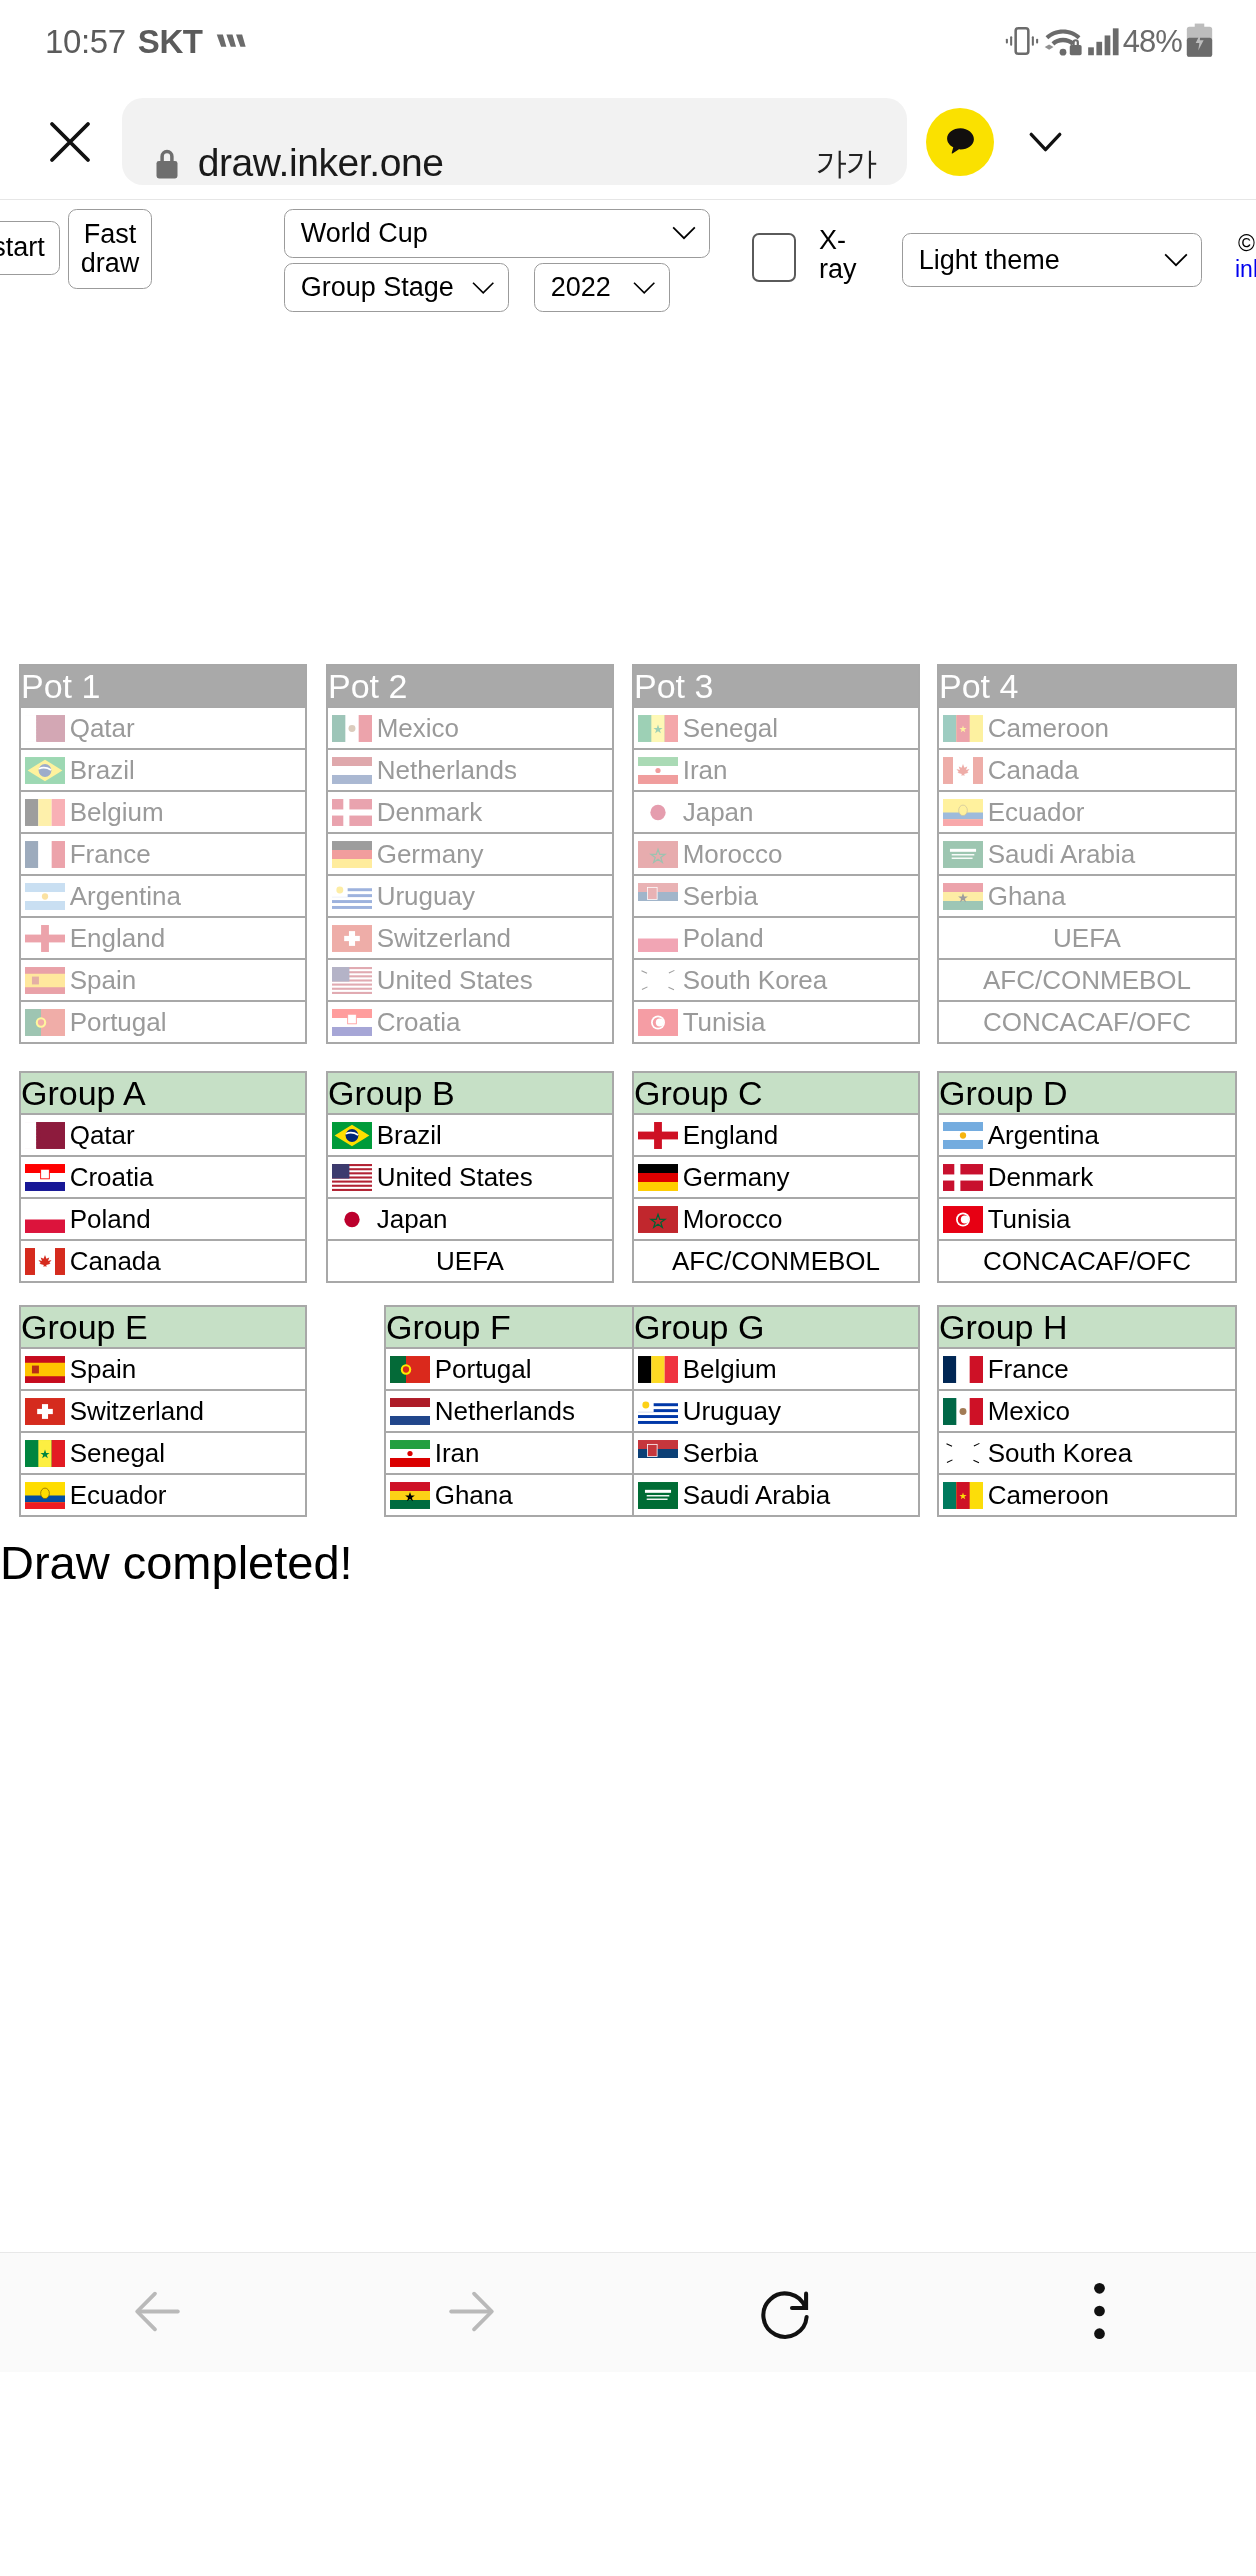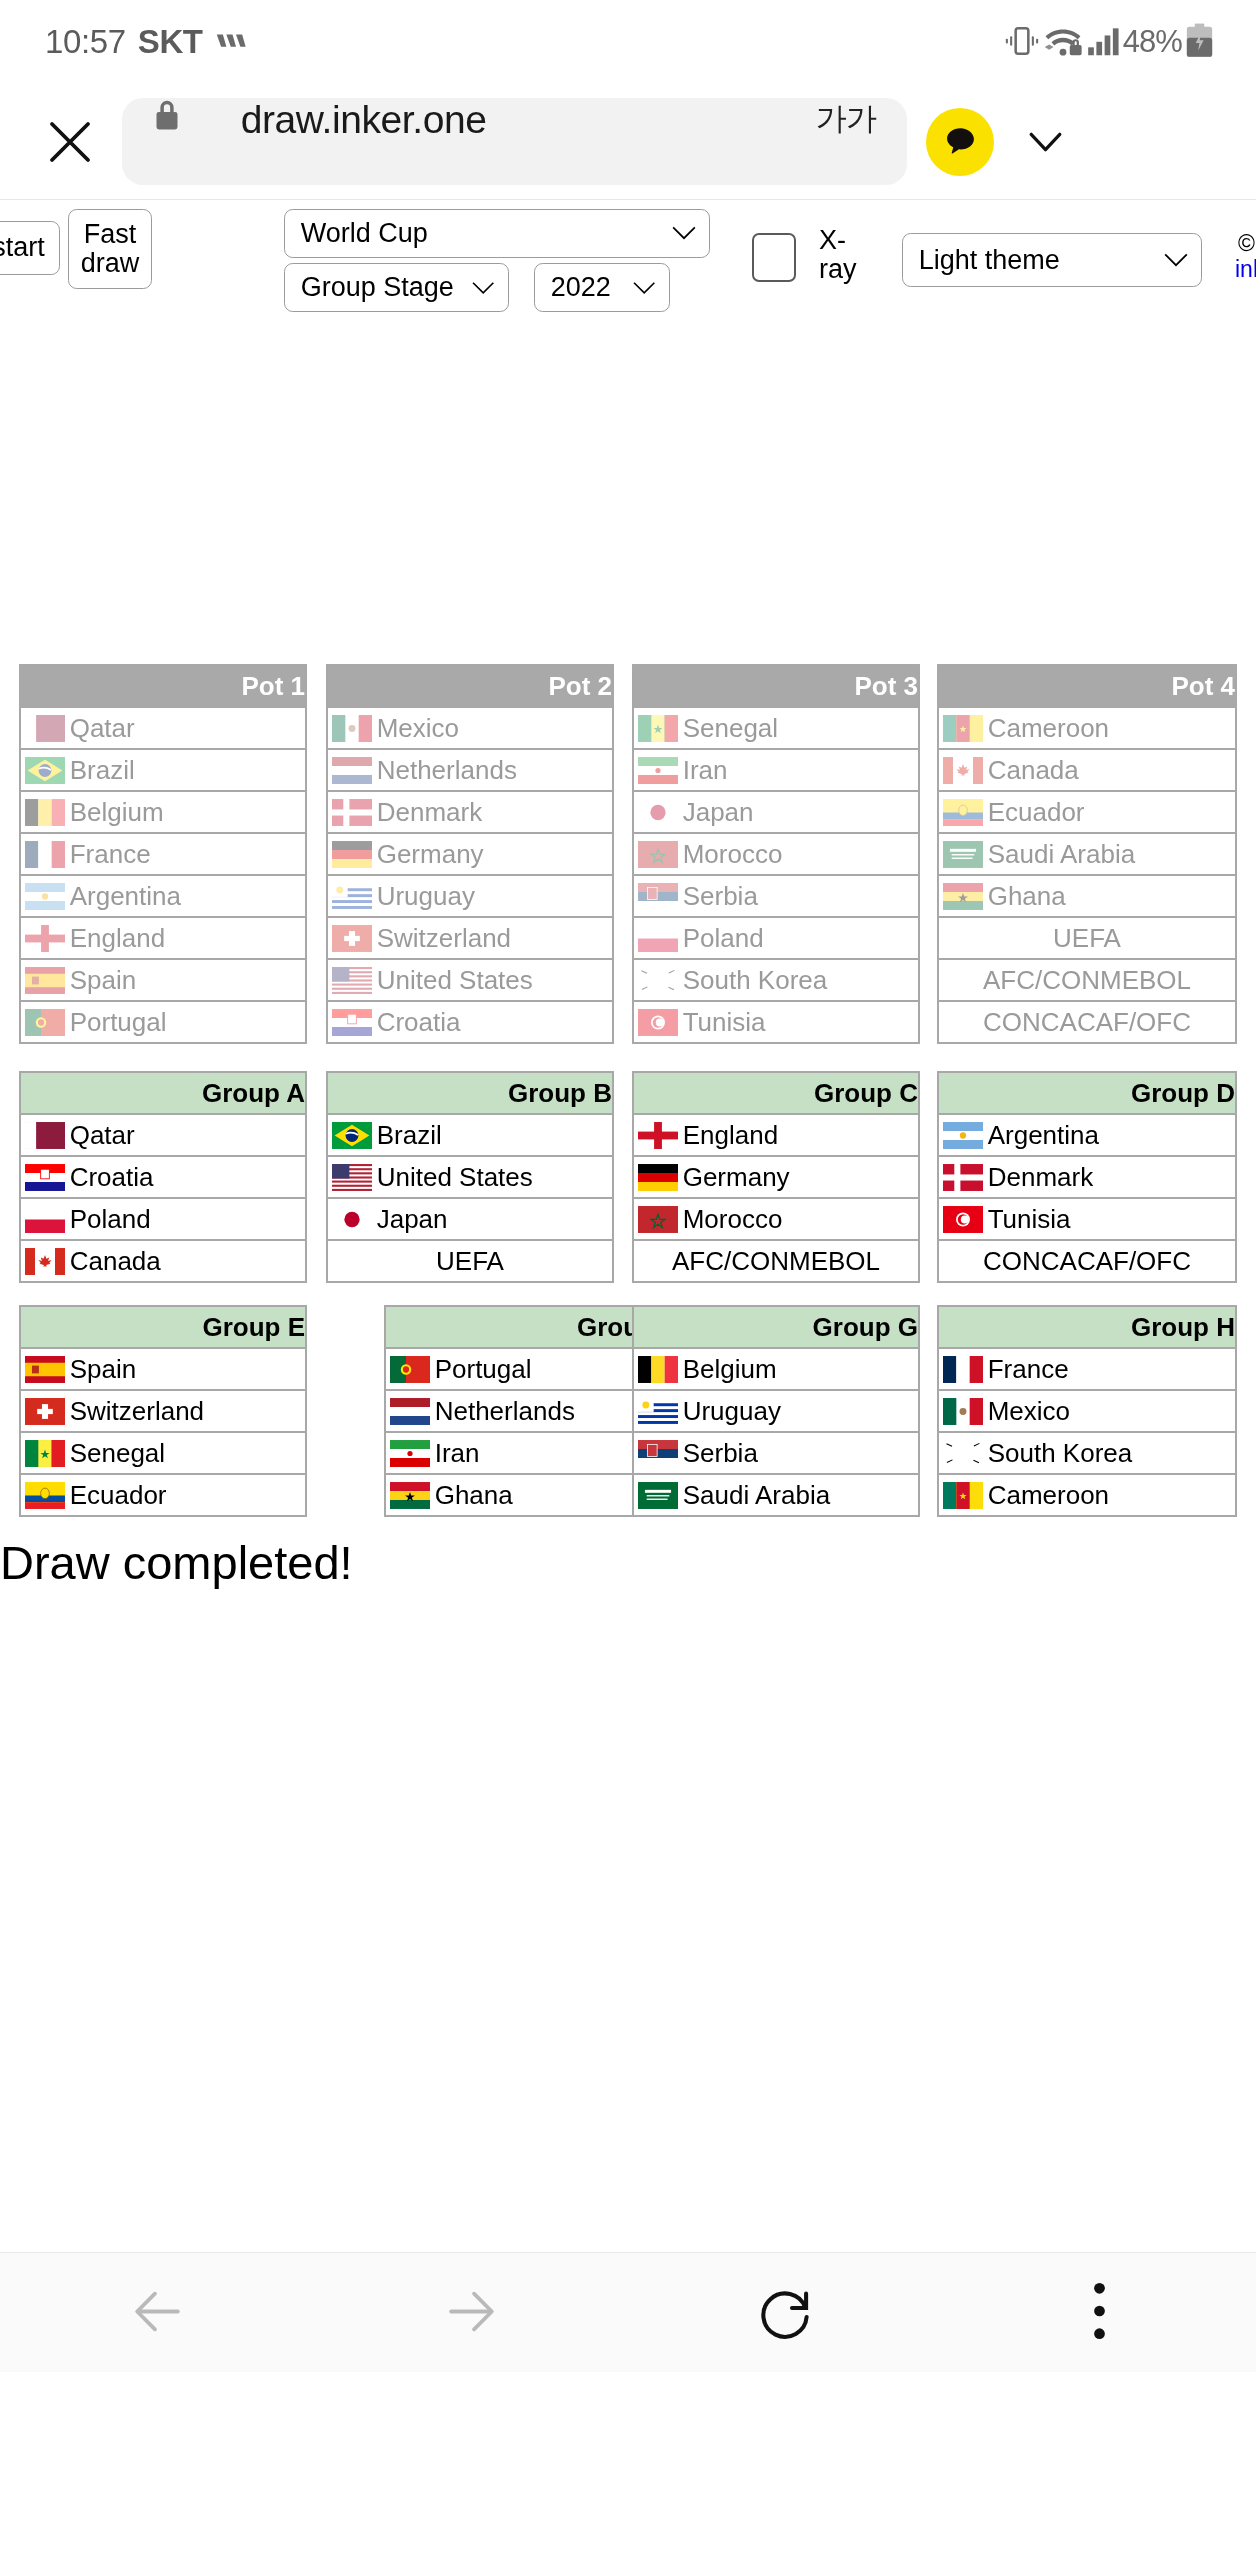--- a/index.html
+++ b/index.html
@@ -45,24 +45,23 @@
     width: 63px; height: 63px;
     display: flex; align-items: center; justify-content: center;
     flex: 0 0 auto;
   }
   .urlbox {
     flex: 1 1 auto;
     margin-left: 21px; margin-right: 19px;
     height: 87px;
     background: #f2f2f2;
     border-radius: 21px;
-    display: flex; align-items: flex-start;
+    display: flex; align-items: flex-end;
     padding: 0 31px 0 30px;
     max-width: 785px;
-    gap: 43px;
   }
   .url-lock { flex: 0 0 auto; margin-right: 15.7px; }
   .url-text {
     font-size: 39px; color: #1a1a1a; letter-spacing: -0.4px;
     flex: 1 1 auto; white-space: nowrap; overflow: hidden;
   }
   .url-font {
     font-size: 31px; color: #222; flex: 0 0 auto;
     letter-spacing: -0.9px;
   }
@@ -134,22 +133,22 @@
   .copy-right .c2 { color: #0000ee; display:block; }
 
   
   .cards-area { position: relative; }
   .card {
     position: absolute;
     border: 2.6px solid #a8a8a8;
     background: #ffffff;
   }
   .card-head {
-    font-size: 26px; font-weight: 700;
-    text-align: right;
+    font-size: 34px; font-weight: 400;
+    text-align: left;
     line-height: 40px;
     height: 40px;
   }
   .pot .card-head { background: #a9a9a9; color: #ffffff; }
   .grp .card-head { background: #c6e0c6; color: #000000; }
 
   .row {
     height: 42px;
     display: flex; align-items: center;
     border-top: 2.6px solid #a8a8a8;

